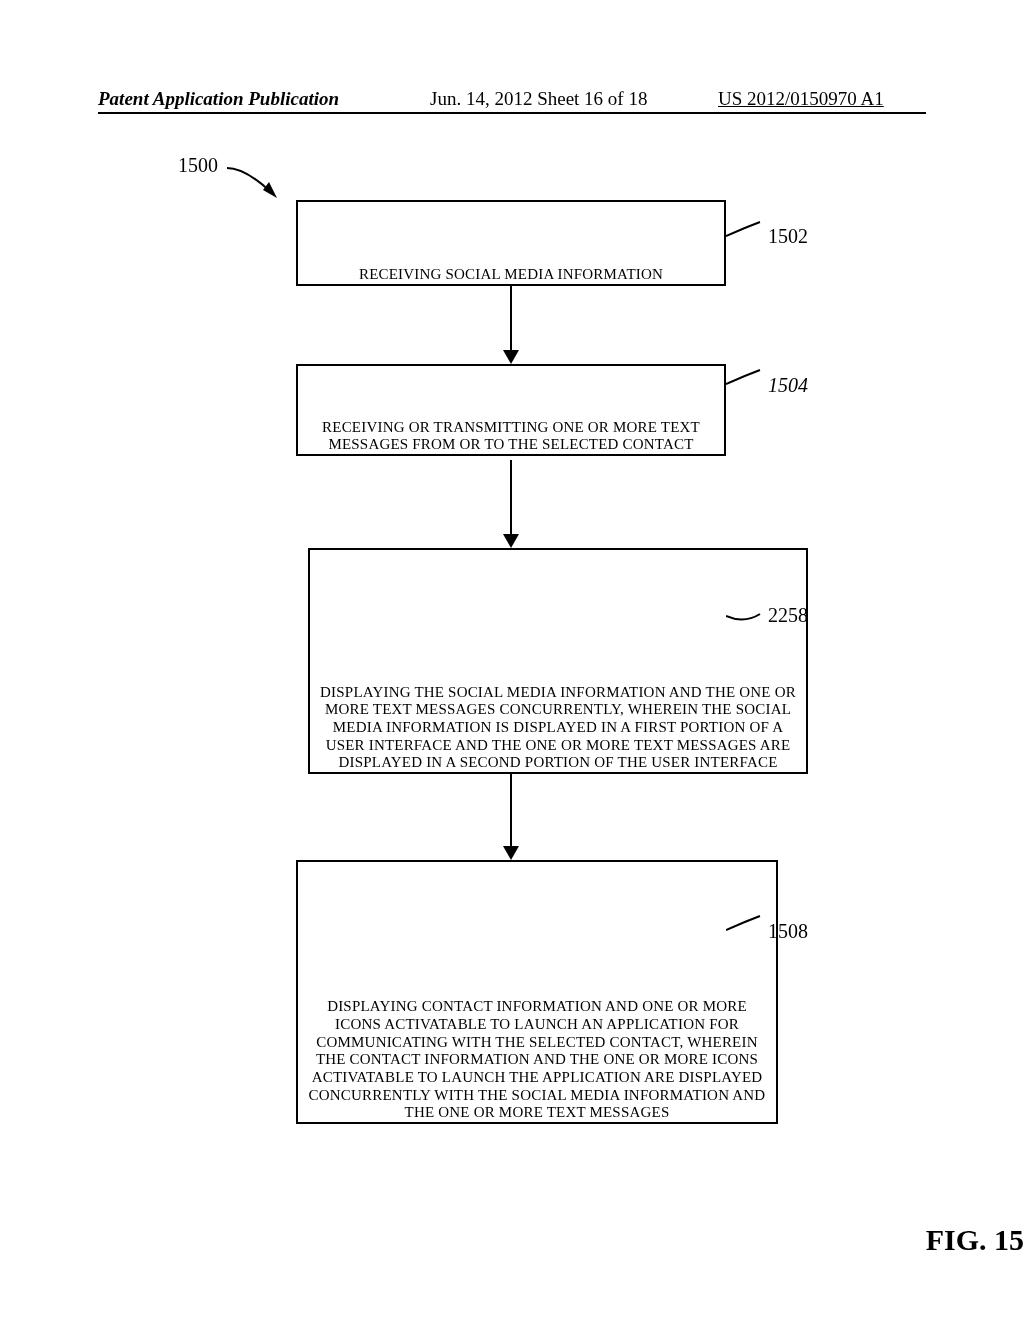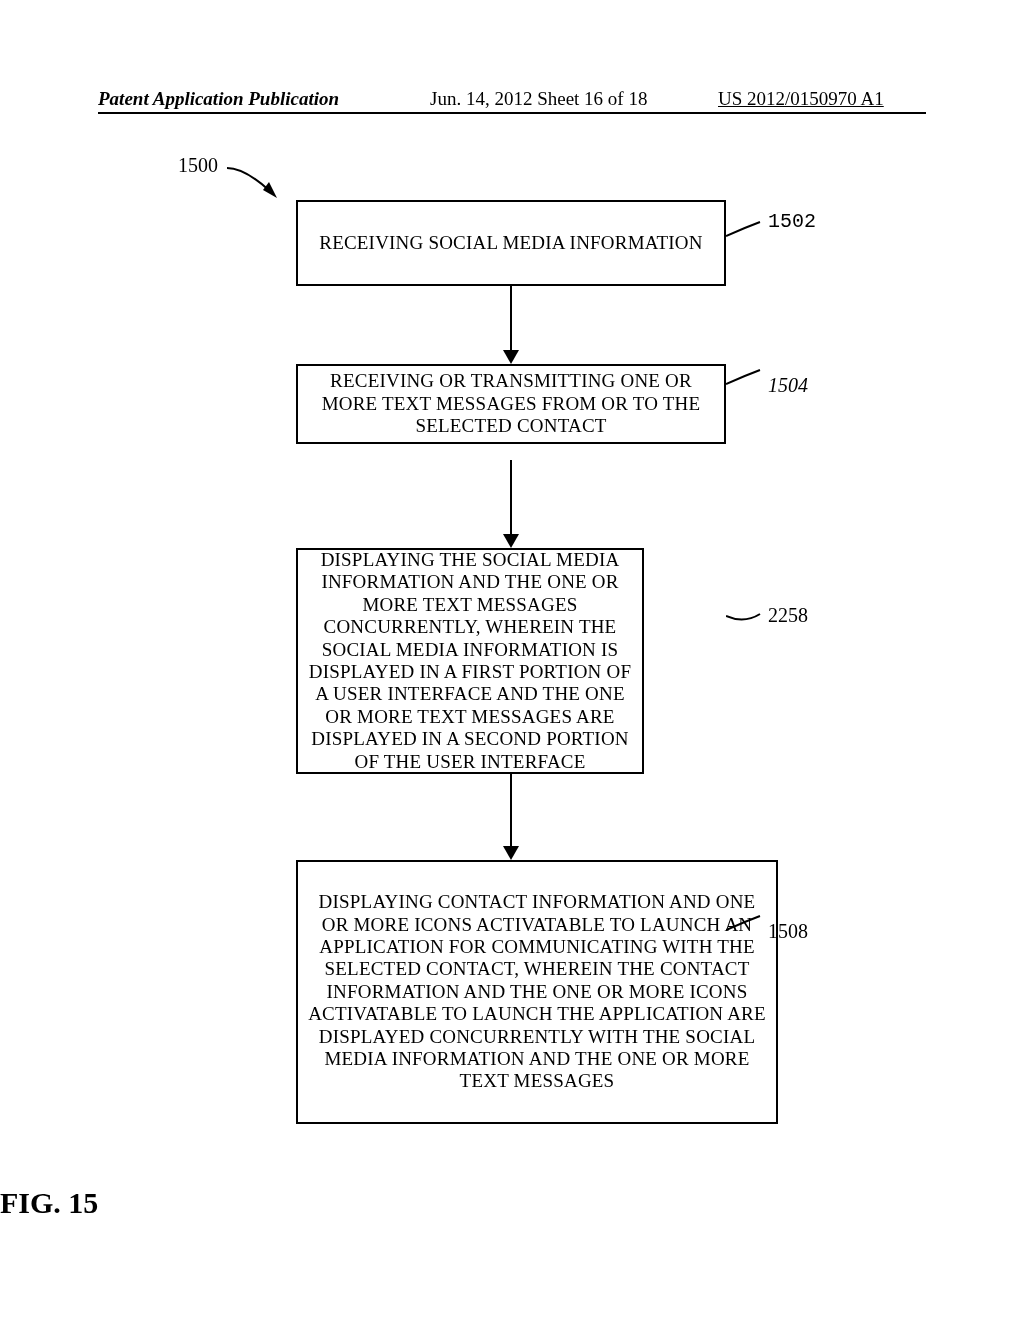--- a/index.html
+++ b/index.html
@@ -11,43 +11,43 @@
   .hdr-text { position: absolute; top: 0; font-size: 19px; }
   .hdr-left  { left: 98px; font-weight: bold; font-style: italic; }
   .hdr-mid   { left: 390px; margin-left: 40px; }
   .hdr-right { left: 718px; text-decoration: underline; }
 
   .flow { position: absolute; left: 0; top: 150px; width: 1024px; }
 
   .ref-1500 { position: absolute; left: 178px; top: 4px; font-size: 20px; }
   .arrow-1500 { position: absolute; left: 225px; top: 12px; width: 60px; height: 40px; }
 
-  .box { position: absolute; border: 2px solid #000; text-align: center; display: flex; align-items: center; justify-content: center; padding: 0 10px; font-size: 19px; line-height: 1.18; letter-spacing: 0.2px; }
+  .box { position: absolute; border: 2px solid #000; text-align: center; display: flex; align-items: flex-end; justify-content: center; padding: 0 10px; font-size: 15px; line-height: 1.18; letter-spacing: 0.2px; }
 
   .b1 { left: 296px; top: 50px;  width: 430px; height: 86px; }
-  .b2 { left: 296px; top: 214px; width: 430px; height: 80px; }
-  .b3 { left: 296px; top: 398px; width: 348px; height: 226px; }
+  .b2 { left: 296px; top: 214px; width: 430px; height: 92px; }
+  .b3 { left: 308px; top: 398px; width: 500px; height: 226px; }
   .b4 { left: 296px; top: 710px; width: 482px; height: 264px; }
 
   .conn { position: absolute; left: 510px; width: 2px; background: #000; }
   .conn-head { position: absolute; left: 503px; width: 0; height: 0; border-left: 8px solid transparent; border-right: 8px solid transparent; border-top: 14px solid #000; }
 
   .c1 { top: 136px; height: 64px; }   .h1 { top: 200px; }
   .c2 { top: 310px; height: 74px; }   .h2 { top: 384px; }
   .c3 { top: 624px; height: 72px; }   .h3 { top: 696px; }
 
   .ref { position: absolute; font-size: 20px; }
-  .r1502 { left: 768px; top: 60px; font-family: Liberation Mono, monospace; }
+  .r1502 { left: 768px; top: 75px; }
   .r1504 { left: 768px; top: 224px; font-style: italic; }
   .r1506 { left: 768px; top: 454px; }
   .r1508 { left: 768px; top: 770px; }
 
   .tick { position: absolute; width: 36px; height: 30px; }
 
-  .figcap { position: absolute; left: 0; width: 1024px; top: 1036px; text-align: left; font-size: 30px; font-weight: bold; }
+  .figcap { position: absolute; left: 0; width: 1024px; top: 1073px; text-align: right; font-size: 30px; font-weight: bold; }
 </style>
 </head>
 <body>
 
 <div class="page">
 
   <div class="hdr">
     <div class="hdr-text hdr-left">Patent Application Publication</div>
     <div class="hdr-text hdr-mid">Jun. 14, 2012  Sheet 16 of 18</div>
     <div class="hdr-text hdr-right">US 2012/0150970 A1</div>

